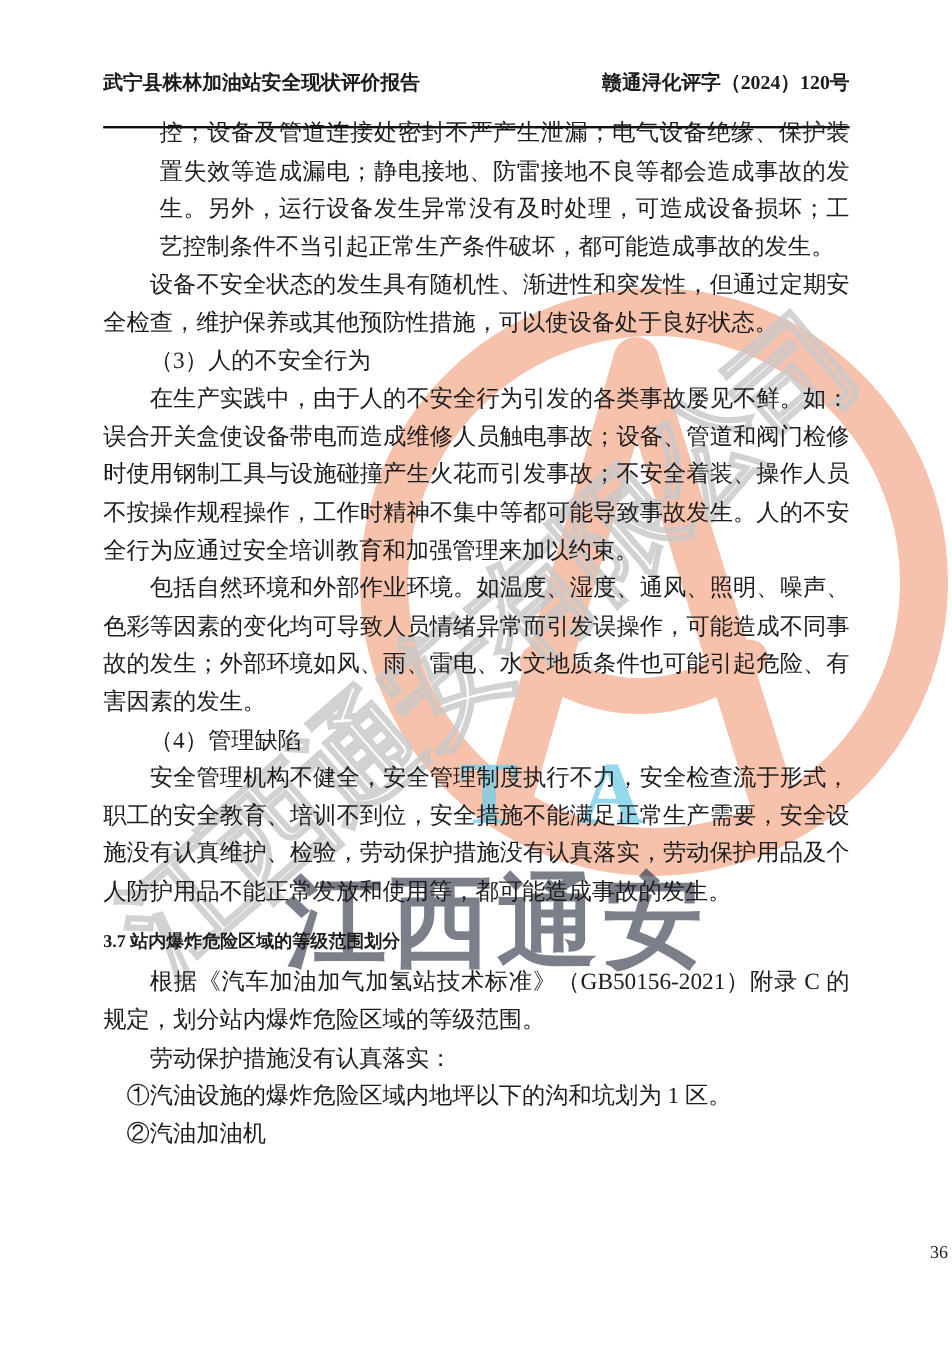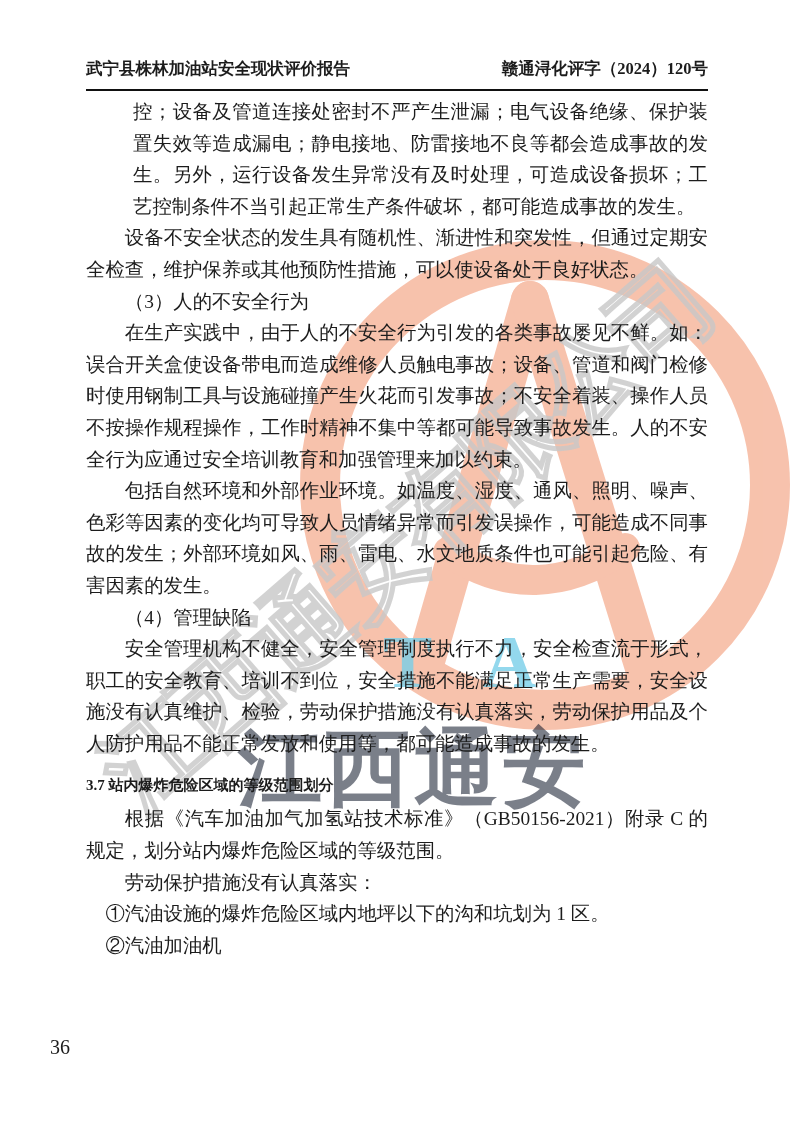--- a/index.html
+++ b/index.html
@@ -9,21 +9,21 @@
     background:#ffffff;
     overflow:hidden;
     font-family:"Liberation Serif","DejaVu Serif",serif;
     color:#1c1c1c;
   }
   
   .doc-header{
     position:absolute;left:86px;top:58px;width:622px;
     display:flex;justify-content:space-between;align-items:flex-end;
     font-size:16.5px;font-weight:bold;
-    padding-bottom:9px;
+    padding-bottom:25px;
     border-bottom:2.5px solid #111;
     z-index:2;
   }
   
   .content{
     position:absolute;left:86px;top:96px;width:622px;z-index:2;
   }
   .content p{
     margin:0;
     font-size:19.4px;
@@ -33,21 +33,21 @@
     word-break:break-all;
   }
   .content p.no-indent{text-indent:0;margin-left:47px;}
   .content p.item{text-indent:1em;}
   .content p.sec-head{
     font-weight:bold;font-size:15px;line-height:36px;text-indent:0;margin-top:8px;
   }
   
   .page-footer{
     position:absolute;left:50px;top:1036px;width:740px;
-    text-align:left;font-size:20px;z-index:2;
+    text-align:right;font-size:15px;z-index:2;
   }
   
   .wm{position:absolute;left:0;top:0;width:793px;height:1122px;z-index:1;pointer-events:none;}
   .wm-svg{position:absolute;left:0;top:0;}
   .wm-diagonal{
     position:absolute;left:118px;top:722px;
     font-size:100px;font-weight:bold;letter-spacing:-4px;white-space:nowrap;
     color:transparent;
     -webkit-text-stroke:2px #c8c8c8;
     opacity:.8;

